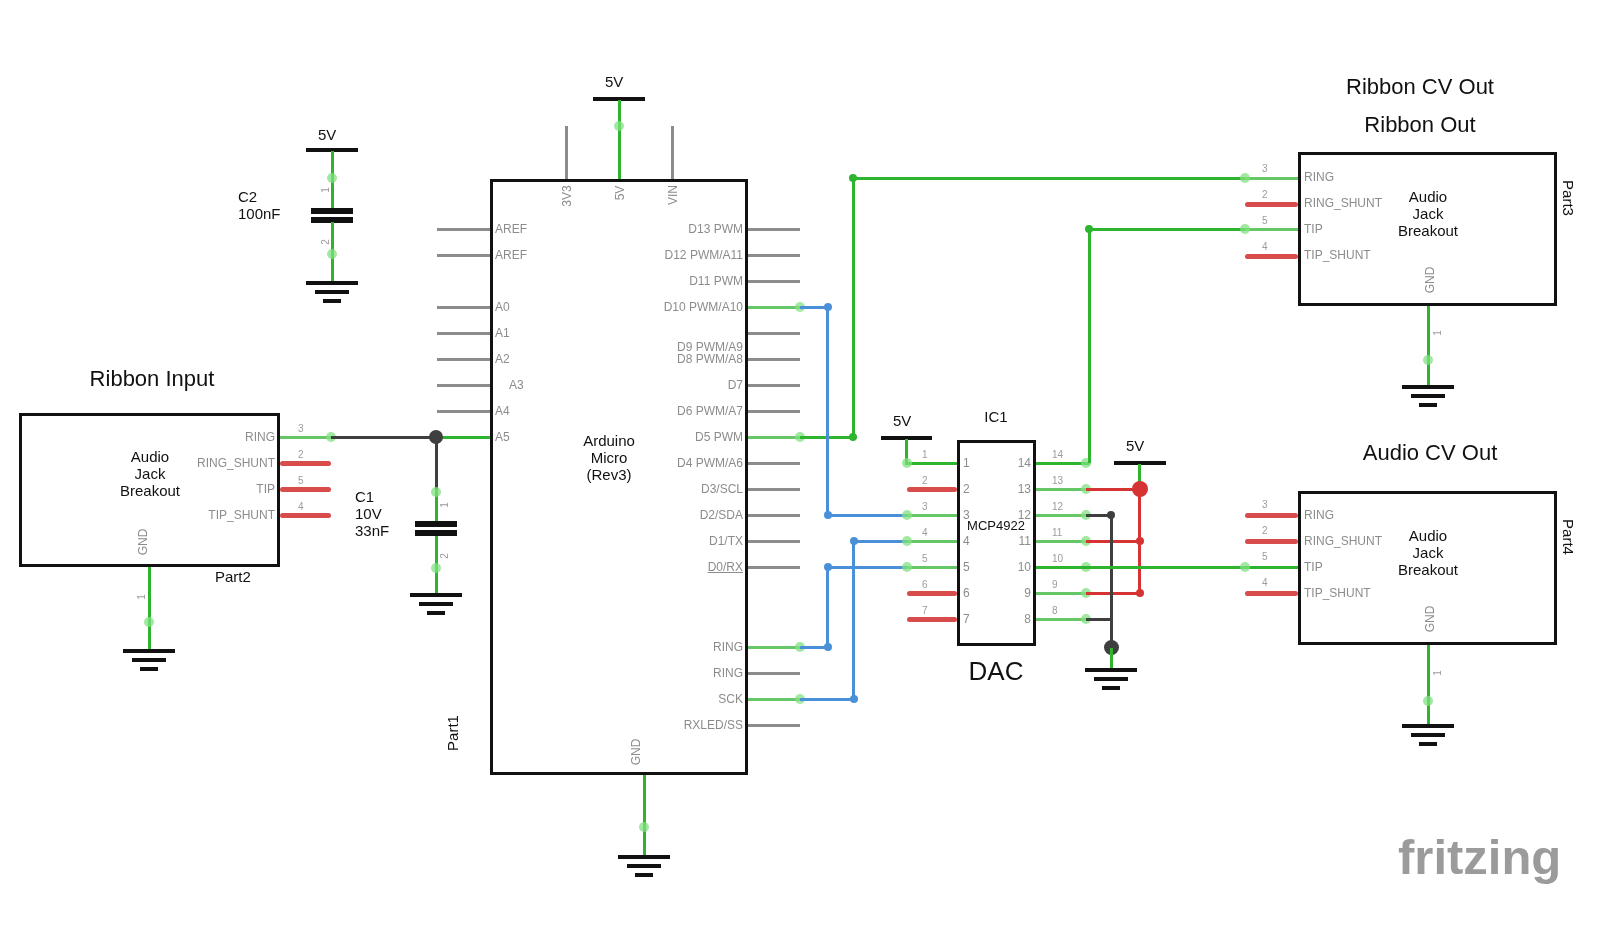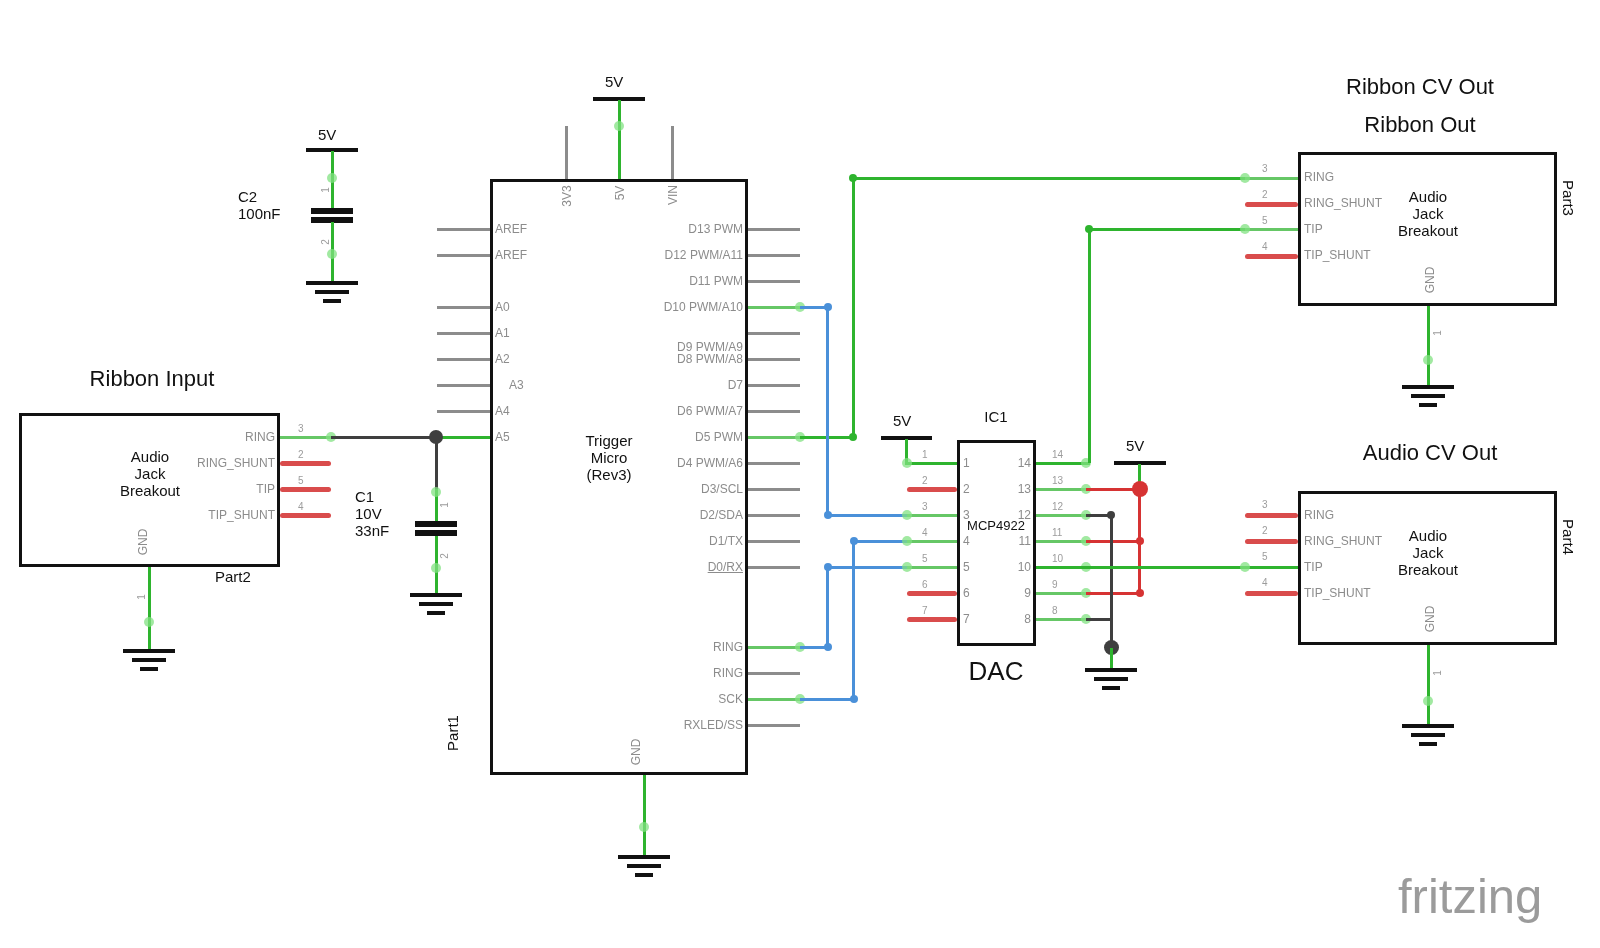--- a/index.html
+++ b/index.html
@@ -23,21 +23,21 @@
   .innum{font-size:12px;color:#8c8c8c;}
   .body-txt{font-size:15px;color:#111;text-align:center;line-height:17px;}
   .sec-title{font-size:22px;color:#111;text-align:center;}
   .part{font-size:15px;color:#111;}
   .rotc{transform:translate(-50%,-50%) rotate(-90deg);}   
   .rotcw{transform:translate(-50%,-50%) rotate(90deg);}
   .fivev{font-size:15px;color:#111;}
   .ralign{text-align:right;}
   #main-title{position:absolute;left:795px;top:2px;transform:translate(-50%,0);
               font-size:35px;color:#111;}
-  #fritzing{position:absolute;left:1398px;top:868px;font-size:49px;font-weight:normal;
+  #fritzing{position:absolute;left:1398px;top:829px;font-size:49px;font-weight:bold;
             color:#9b9b9b;letter-spacing:0px;}
 </style>
 </head>
 <body>
 
 <div id="canvas">
 
 
   <div class="lbl sec-title" style="left:152px;top:366px;transform:translate(-50%,0);">Ribbon Input</div>
   <div class="box" style="left:19px;top:413px;width:261px;height:154px;"></div>
@@ -80,21 +80,21 @@
   <div class="w cblk" style="left:311px;top:217px;width:42px;height:6px;"></div>
   <div class="w cg" style="left:331px;top:222px;width:3px;height:60px;"></div>
   <div class="pc" style="left:327px;top:249px;"></div>
   <div class="lbl pnum rotc" style="left:325px;top:242px;">2</div>
   <div class="w cblk" style="left:306px;top:281px;width:52px;height:4px;"></div>
   <div class="w cblk" style="left:315px;top:290px;width:34px;height:4px;"></div>
   <div class="w cblk" style="left:323px;top:299px;width:18px;height:4px;"></div>
 
   <div class="box" style="left:490px;top:179px;width:258px;height:596px;"></div>
   <div class="lbl body-txt" style="left:609px;top:432px;transform:translate(-50%,0);">
-    <div>Trigger</div>
+    <div>Arduino</div>
       <div>Micro</div>
       <div>(Rev3)</div>
   </div>
   <div class="lbl part rotc" style="left:452px;top:733px;">Part1</div>
 
   <div class="lbl fivev" style="left:605px;top:73px;">5V</div>
   <div class="w cblk" style="left:593px;top:97px;width:52px;height:4px;"></div>
   <div class="w cy" style="left:565px;top:126px;width:3px;height:53px;"></div>
   <div class="w cg" style="left:618px;top:100px;width:3px;height:79px;"></div>
   <div class="pc" style="left:614px;top:121px;"></div>

